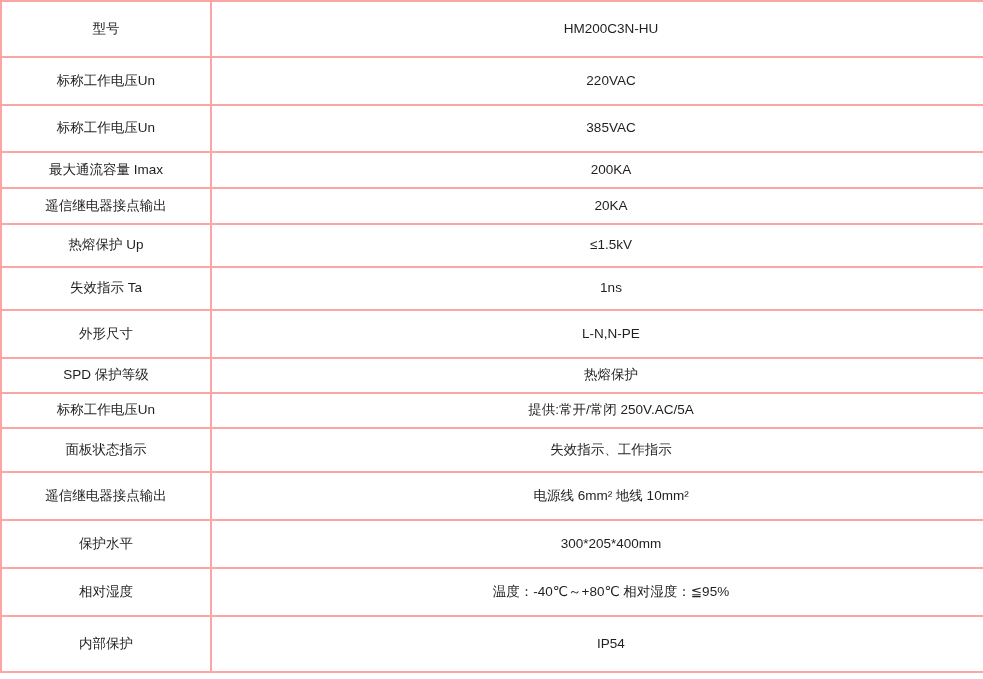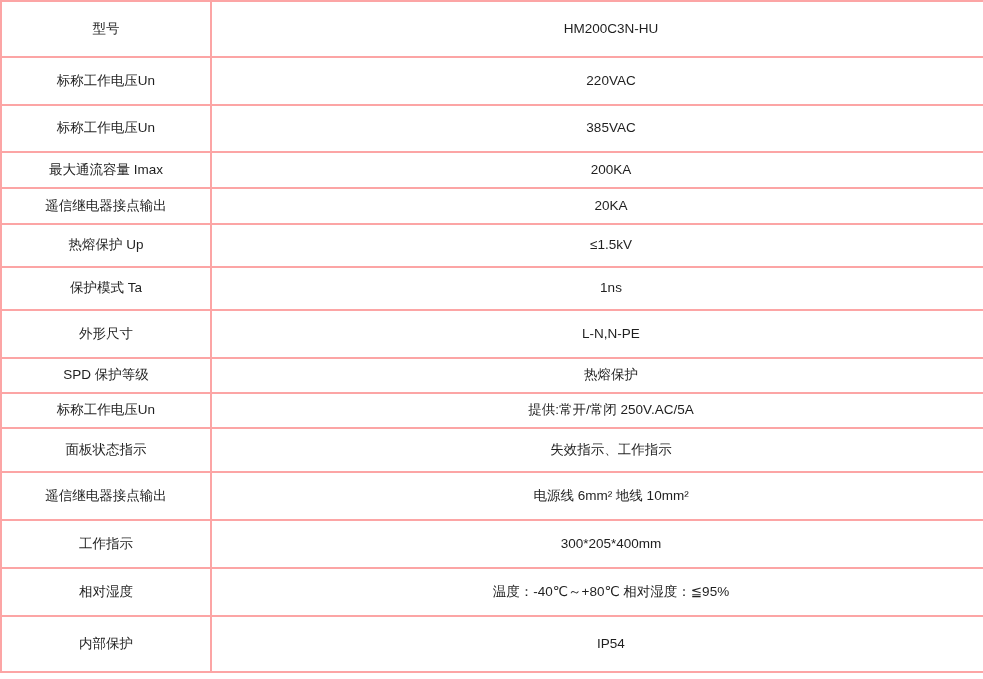--- a/index.html
+++ b/index.html
@@ -60,21 +60,21 @@
       </tr>
       <tr style="height: 36px;">
         <td class="col-label">遥信继电器接点输出</td>
         <td class="col-value">20KA</td>
       </tr>
       <tr style="height: 43px;">
         <td class="col-label">热熔保护 Up</td>
         <td class="col-value">≤1.5kV</td>
       </tr>
       <tr style="height: 43px;">
-        <td class="col-label">保护模式 Ta</td>
+        <td class="col-label">失效指示 Ta</td>
         <td class="col-value">1ns</td>
       </tr>
       <tr style="height: 48px;">
         <td class="col-label">外形尺寸</td>
         <td class="col-value">L-N,N-PE</td>
       </tr>
       <tr style="height: 35px;">
         <td class="col-label">SPD 保护等级</td>
         <td class="col-value">热熔保护</td>
       </tr>
@@ -84,21 +84,21 @@
       </tr>
       <tr style="height: 44px;">
         <td class="col-label">面板状态指示</td>
         <td class="col-value">失效指示、工作指示</td>
       </tr>
       <tr style="height: 48px;">
         <td class="col-label">遥信继电器接点输出</td>
         <td class="col-value">电源线 6mm² 地线 10mm²</td>
       </tr>
       <tr style="height: 48px;">
-        <td class="col-label">工作指示</td>
+        <td class="col-label">保护水平</td>
         <td class="col-value">300*205*400mm</td>
       </tr>
       <tr style="height: 48px;">
         <td class="col-label">相对湿度</td>
         <td class="col-value">温度：-40℃～+80℃ 相对湿度：≦95%</td>
       </tr>
       <tr style="height: 56px;">
         <td class="col-label">内部保护</td>
         <td class="col-value">IP54</td>
       </tr>

